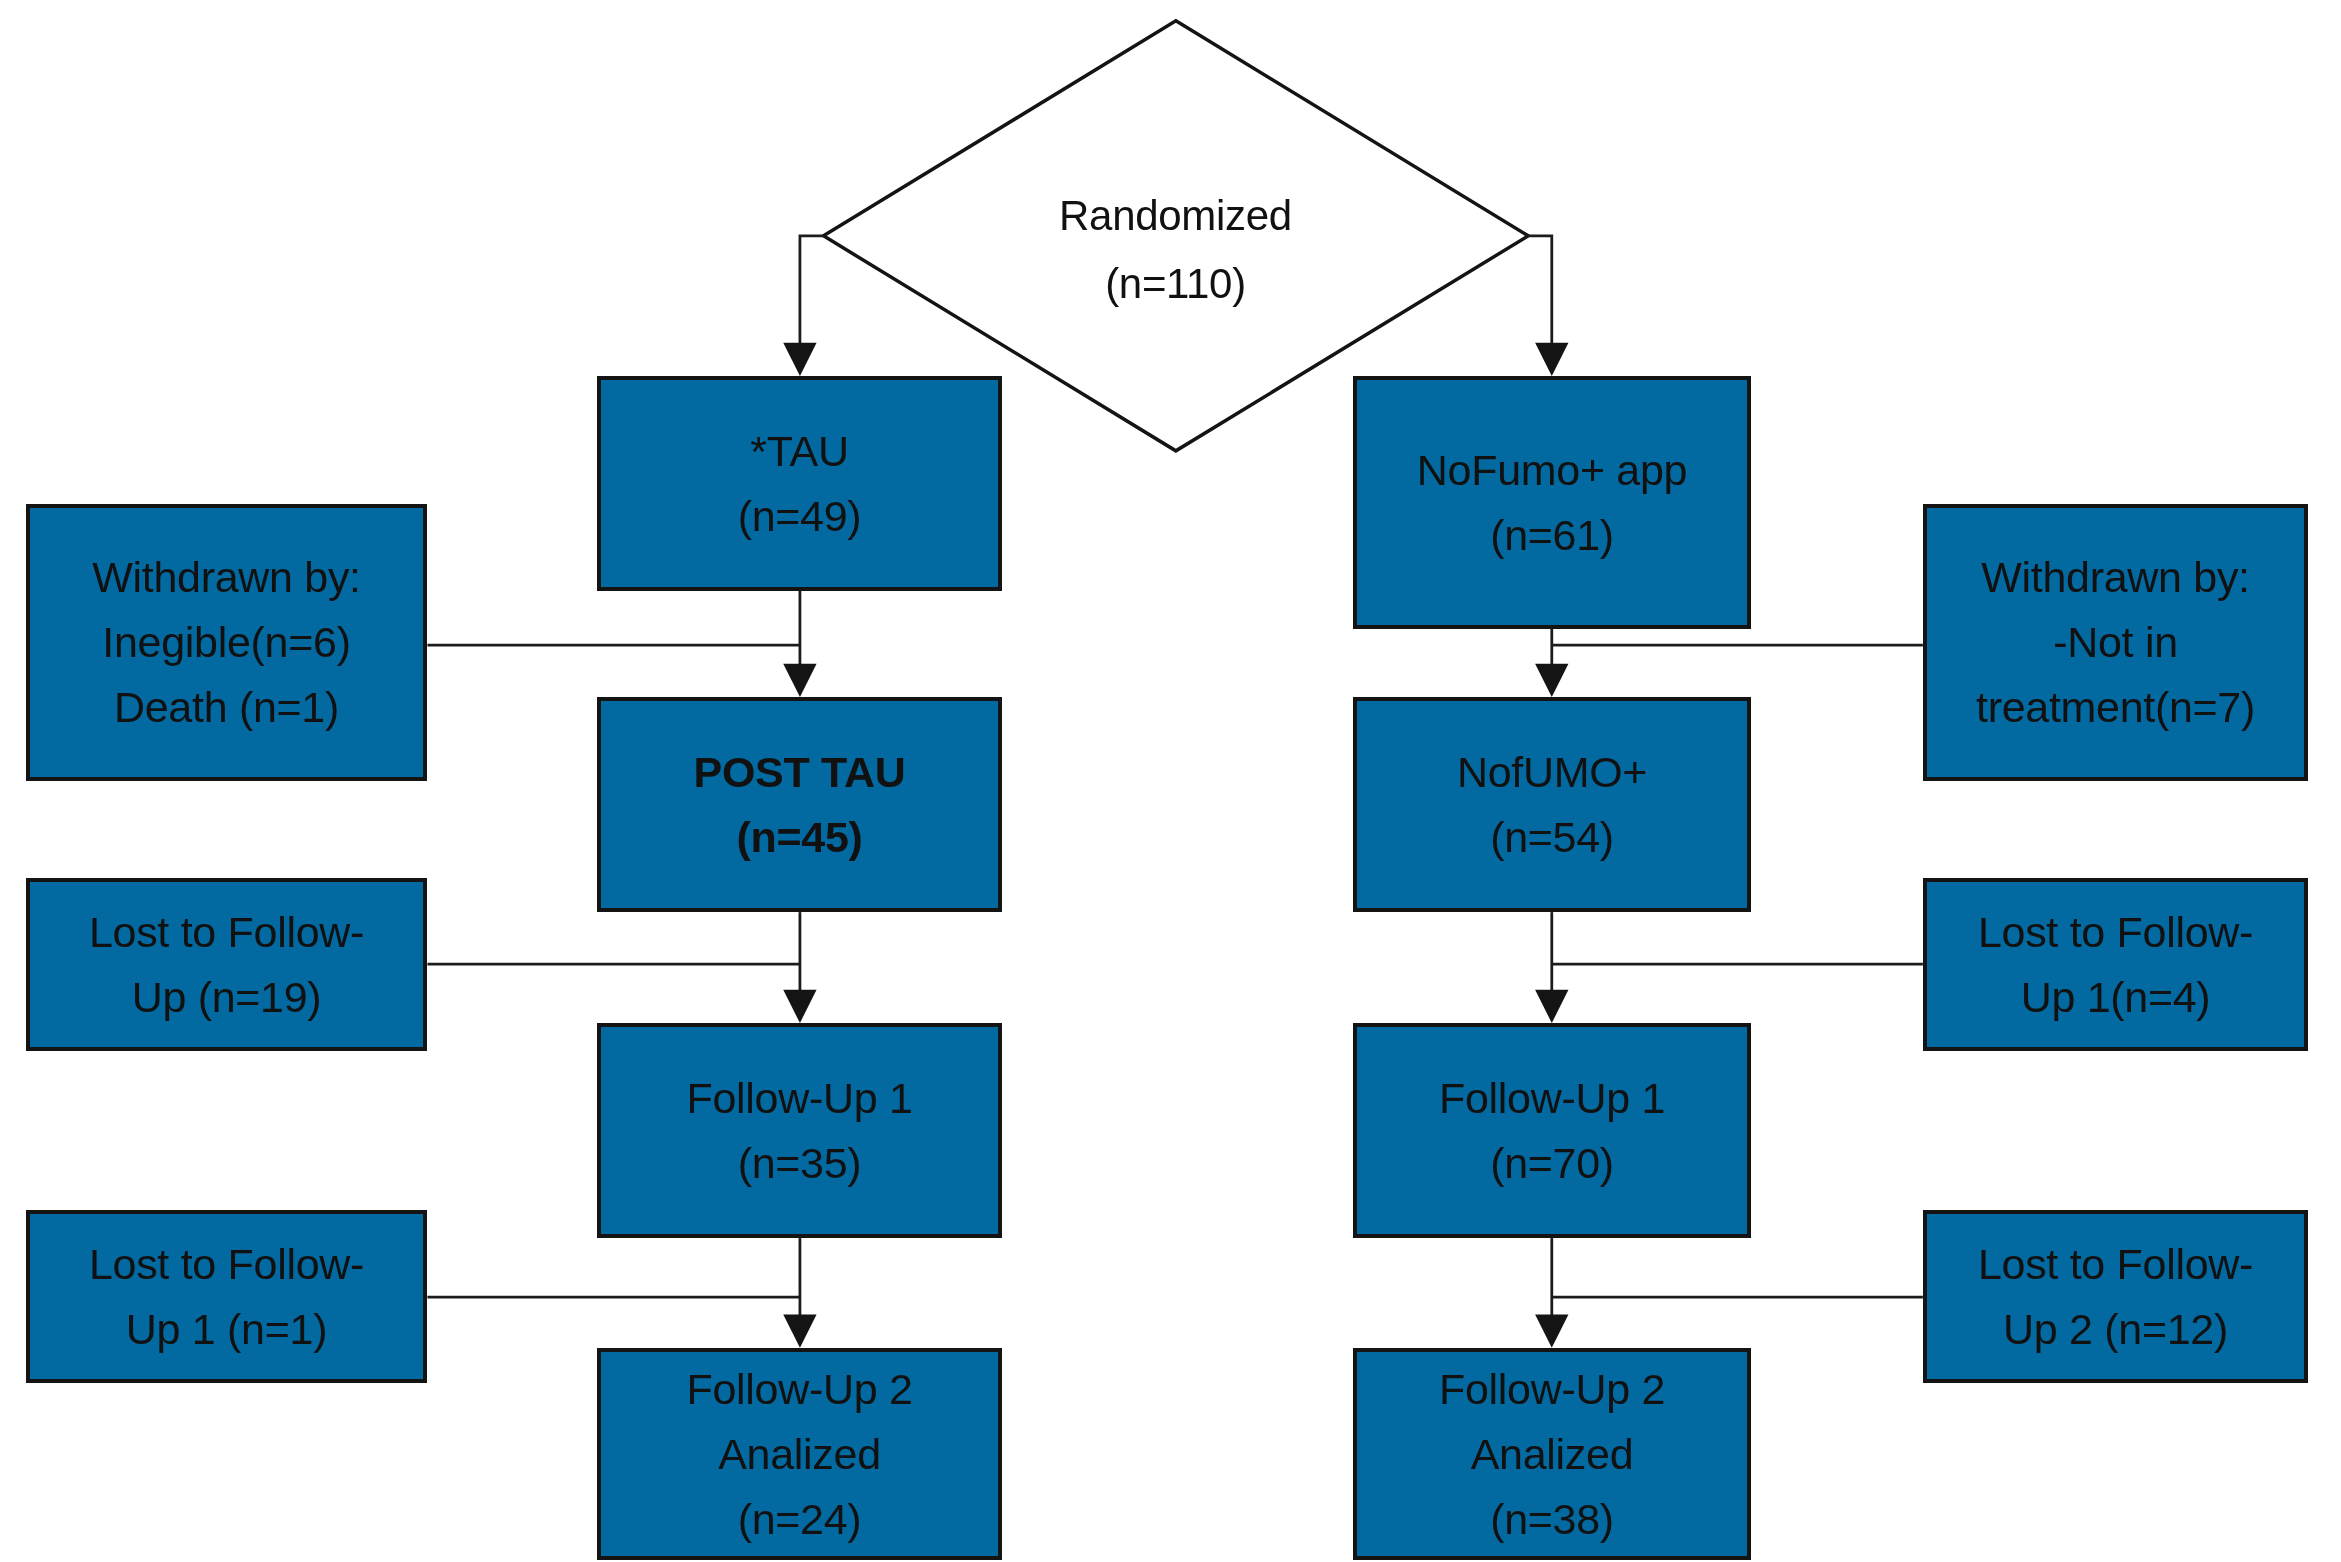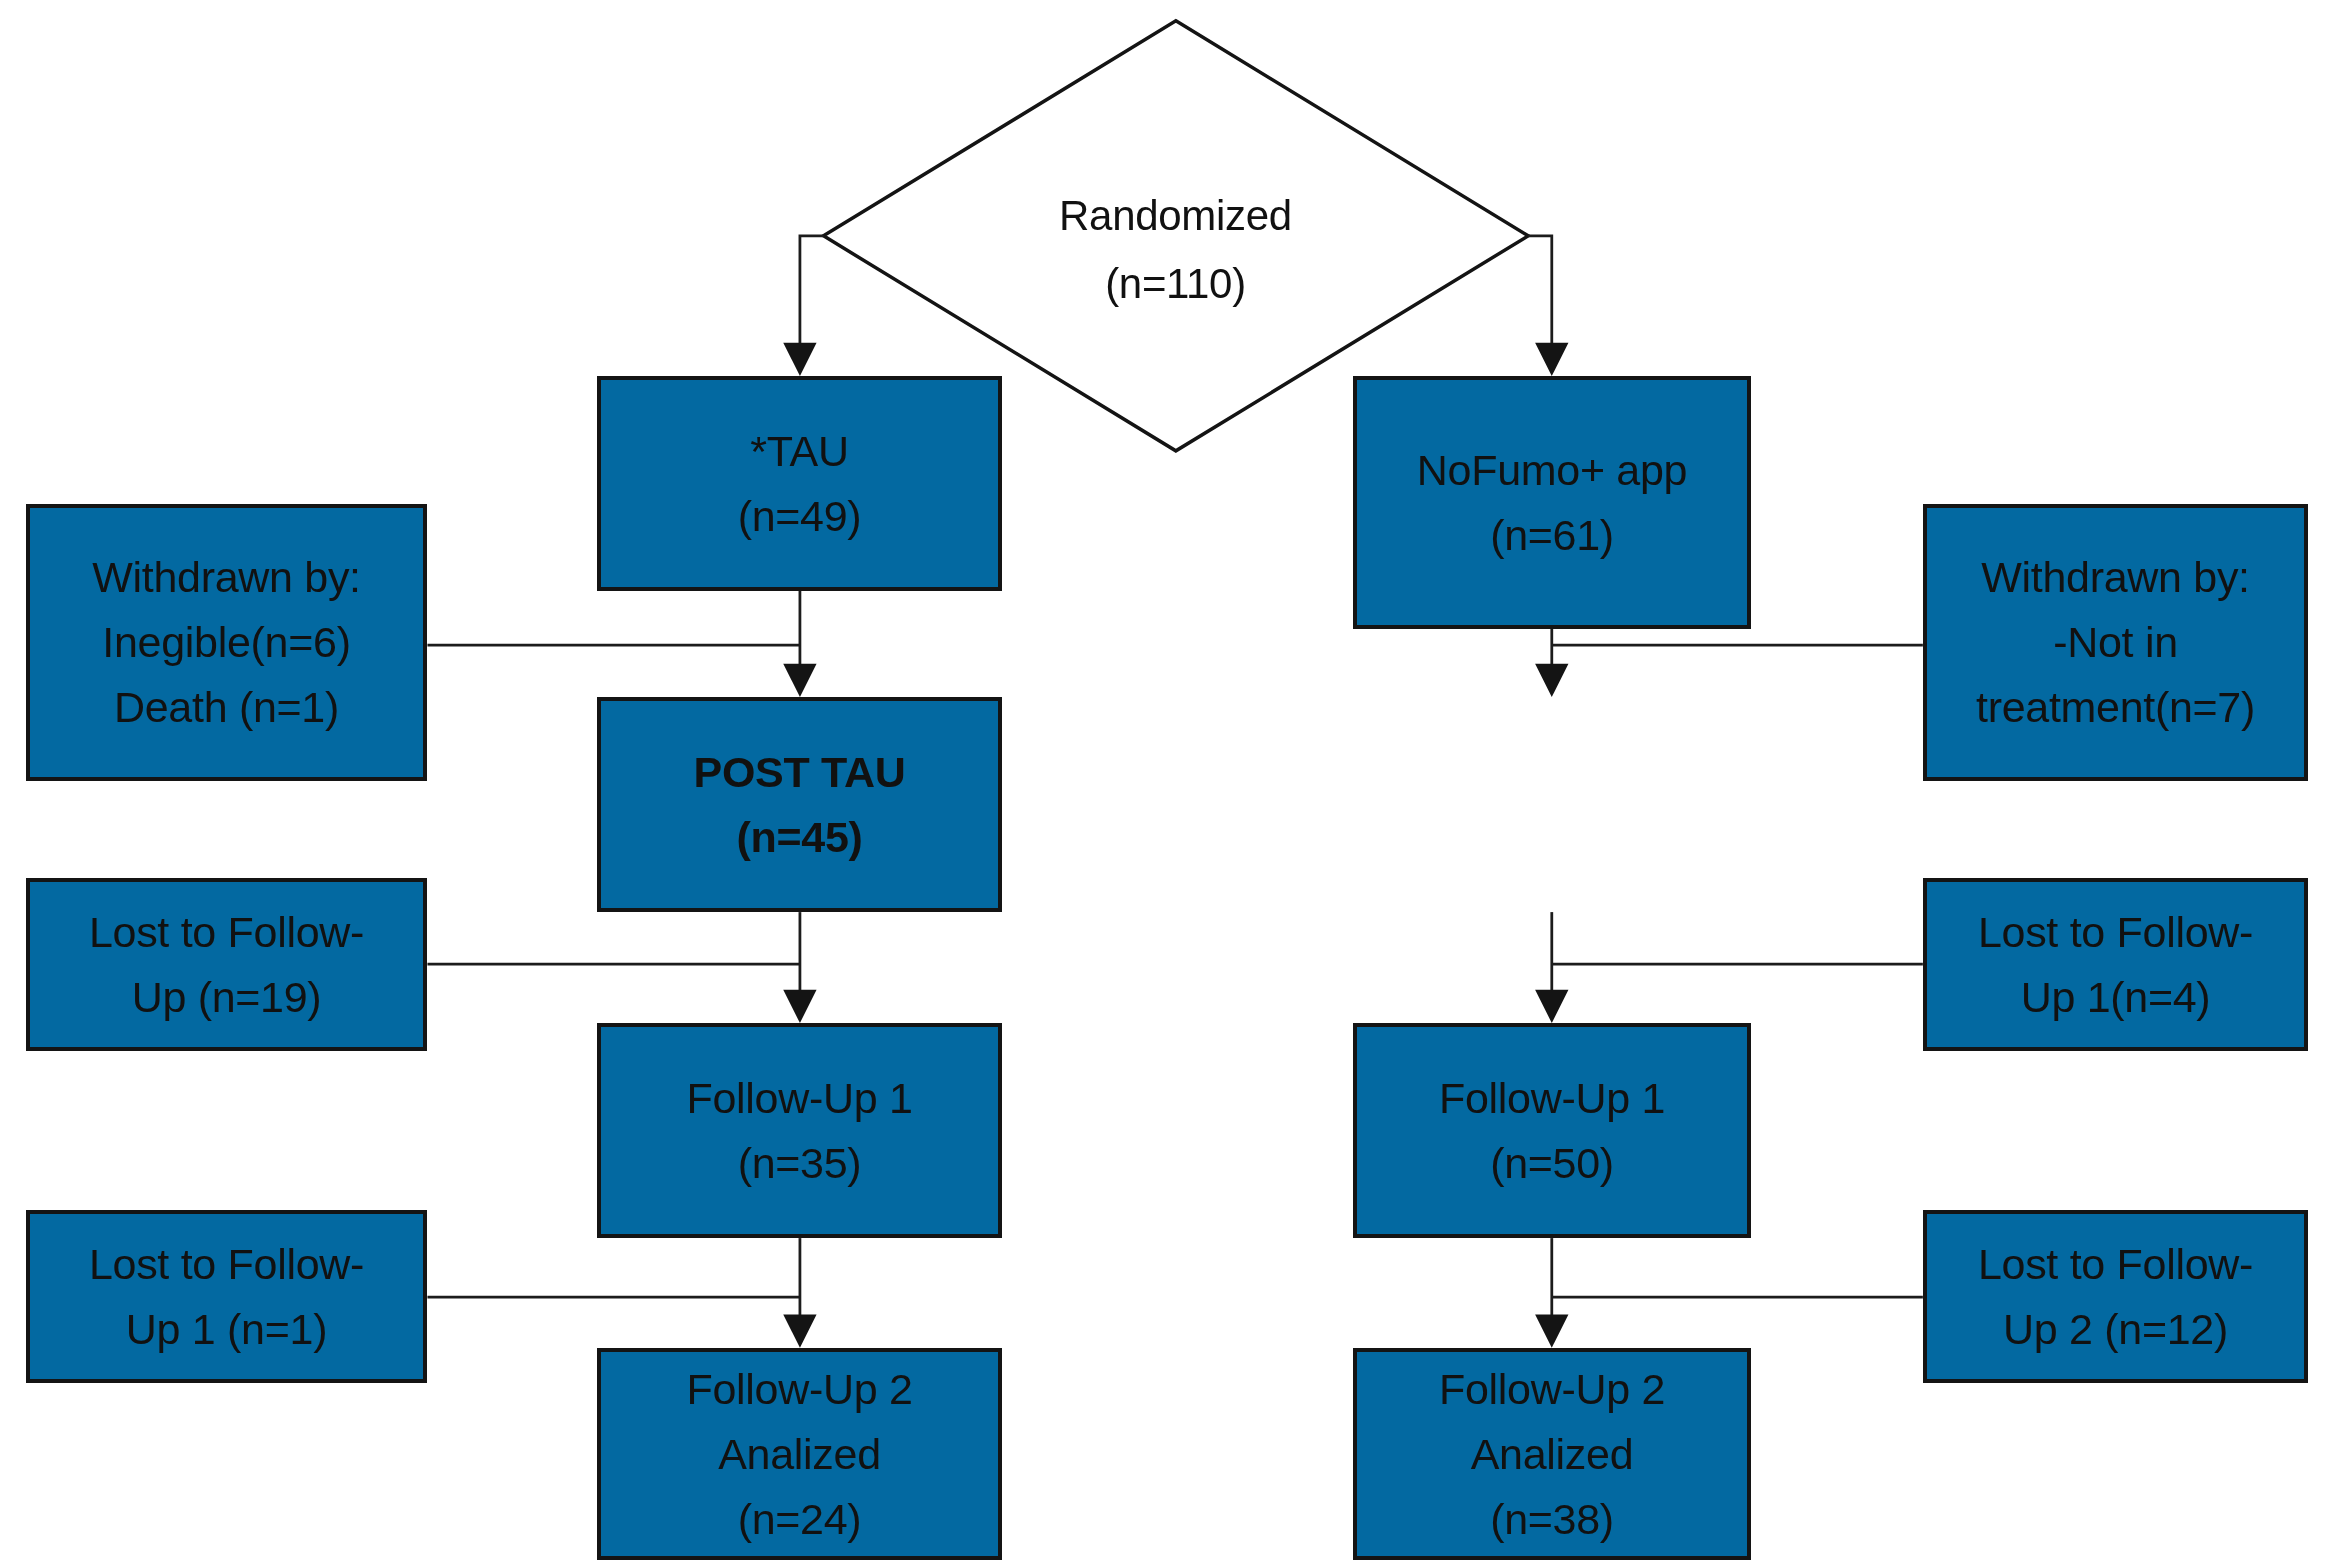--- a/index.html
+++ b/index.html
@@ -102,24 +102,28 @@
     <div class="ln">Follow-Up 2</div>
     <div class="ln">Analized</div>
     <div class="ln">(n=24)</div>
   </div>
 
   <div class="box" style="left:1353px;top:376px;width:398px;height:253px;">
     <div class="ln">NoFumo+ app</div>
     <div class="ln">(n=61)</div>
   </div>
 
+  <div class="box" style="left:1353px;top:697px;width:398px;height:215px;">
+    <div class="ln">NofUMO+</div>
+    <div class="ln">(n=54)</div>
+  </div>
 
   <div class="box" style="left:1353px;top:1023px;width:398px;height:215px;">
     <div class="ln">Follow-Up 1</div>
-    <div class="ln">(n=50)</div>
+    <div class="ln">(n=70)</div>
   </div>
 
   <div class="box" style="left:1353px;top:1348px;width:398px;height:212px;">
     <div class="ln">Follow-Up 2</div>
     <div class="ln">Analized</div>
     <div class="ln">(n=38)</div>
   </div>
 
   <div class="box" style="left:26px;top:504px;width:401px;height:277px;">
     <div class="ln">Withdrawn by:</div>

